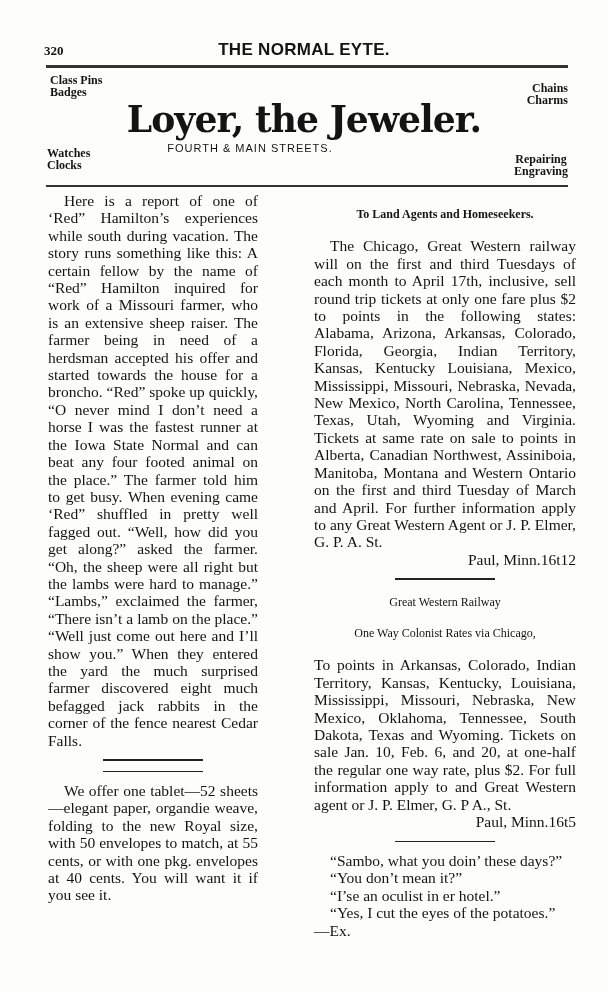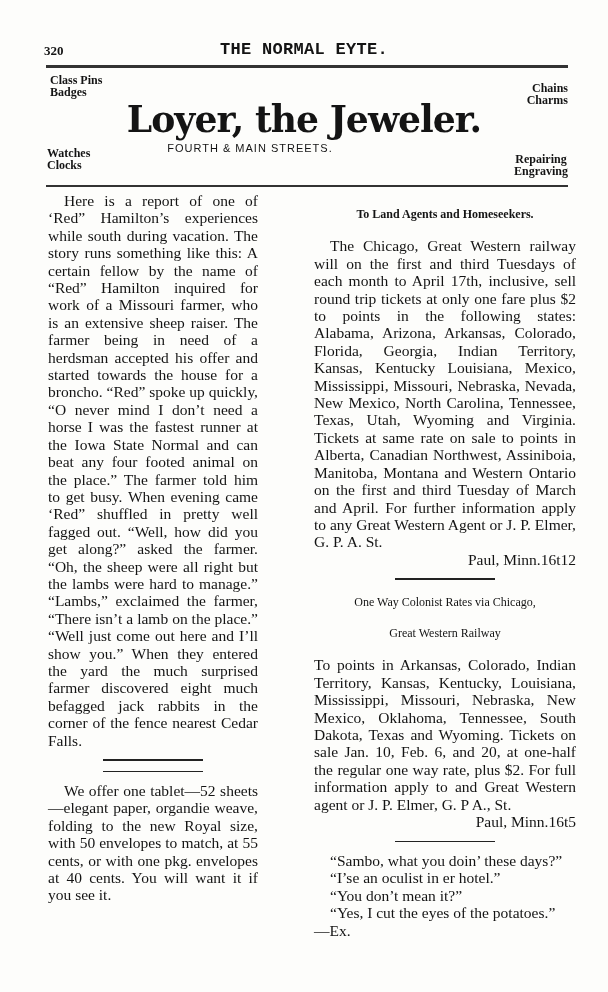--- a/index.html
+++ b/index.html
@@ -1,21 +1,21 @@
 <!DOCTYPE html>
 <html><head>
   <meta charset="utf-8">
   <style>
     html, body { margin: 0; padding: 0; background: #fdfdfb; }
     body { width: 608px; height: 992px; position: relative; overflow: hidden; color: #141414;
            font-family: "DejaVu Serif", "Liberation Serif", serif; }
     .abs { position: absolute; }
     .page-num { left: 44px; top: 43px; font-size: 13px; font-weight: bold; font-family: "Liberation Serif", serif; }
     .running-title { left: 0; width: 608px; top: 40px; text-align: center; font-size: 17px; font-weight: bold;
-                     font-family: Liberation Mono, monospace; letter-spacing: 0.3px; }
+                     font-family: Liberation Sans, sans-serif; letter-spacing: 0.3px; }
     .top-rule { left: 46px; width: 522px; top: 65px; height: 3px; background: #333; }
     .corner { font-size: 12px; font-weight: bold; line-height: 12px; font-family: "Liberation Serif", serif; }
     .c-tl { left: 50px; top: 74px; }
     .c-tr { right: 40px; top: 82px; text-align: right; }
     .c-bl { left: 47px; top: 147px; }
     .c-br { right: 40px; top: 153px; text-align: center; }
     .ad-name { left: 0; width: 608px; top: 96px; text-align: center; font-size: 38px; font-weight: bold;
                font-family: "DejaVu Serif", serif; letter-spacing: -1px; transform: scaleX(0.95); }
     .ad-addr { left: 0; width: 500px; top: 142px; text-align: center; font-size: 11px;
                font-family: "Liberation Sans", sans-serif; letter-spacing: 1px; }
@@ -73,28 +73,28 @@
   </div>
 
   <div class="col col-right">
     <p class="h bold">To Land Agents and Homeseekers.</p>
     <p class="p indent">The Chicago, Great Western railway will on the first and third Tuesdays of each month to April 17th, inclusive, sell round trip tickets at only one fare plus $2 to points in the following states: Alabama, Arizona, Arkansas, Colorado, Florida, Georgia, Indian Territory, Kansas, Kentucky Louisiana, Mexico, Mississippi, Missouri, Nebraska, Nevada, New Mexico, North Carolina, Tennessee, Texas, Utah, Wyoming and Virginia. Tickets at same rate on sale to points in Alberta, Canadian Northwest, Assiniboia, Manitoba, Montana and Western Ontario on the first and third Tuesday of March and April. For further information apply to any Great Western Agent or J. P. Elmer, G. P. A. St.</p>
     <div class="flex-line">
       <span>Paul, Minn.</span>
       <span>16t12</span>
     </div>
     <div class="short-rule"></div>
+    <p class="h">Great Western Railway</p>
     <p class="h">One Way Colonist Rates via Chicago,</p>
-    <p class="h">Great Western Railway</p>
     <p class="p">To points in Arkansas, Colorado, Indian Territory, Kansas, Kentucky, Louisiana, Mississippi, Missouri, Nebraska, New Mexico, Oklahoma, Tennessee, South Dakota, Texas and Wyoming. Tickets on sale Jan. 10, Feb. 6, and 20, at one-half the regular one way rate, plus $2. For full information apply to and Great Western agent or J. P. Elmer, G. P A., St.</p>
     <div class="flex-line">
       <span>Paul, Minn.</span>
       <span>16t5</span>
     </div>
     <div class="short-rule"></div>
     <p class="dialog-line">“Sambo, what you doin’ these days?”</p>
+    <p class="dialog-line">“You don’t mean it?”</p>
     <p class="dialog-line">“I’se an oculist in er hotel.”</p>
-    <p class="dialog-line">“You don’t mean it?”</p>
     <p class="dialog-line">“Yes, I cut the eyes of the potatoes.”</p>
     <p class="hyphen-ex">—Ex.</p>
   </div>
 
 </div>
 
 </body></html>

